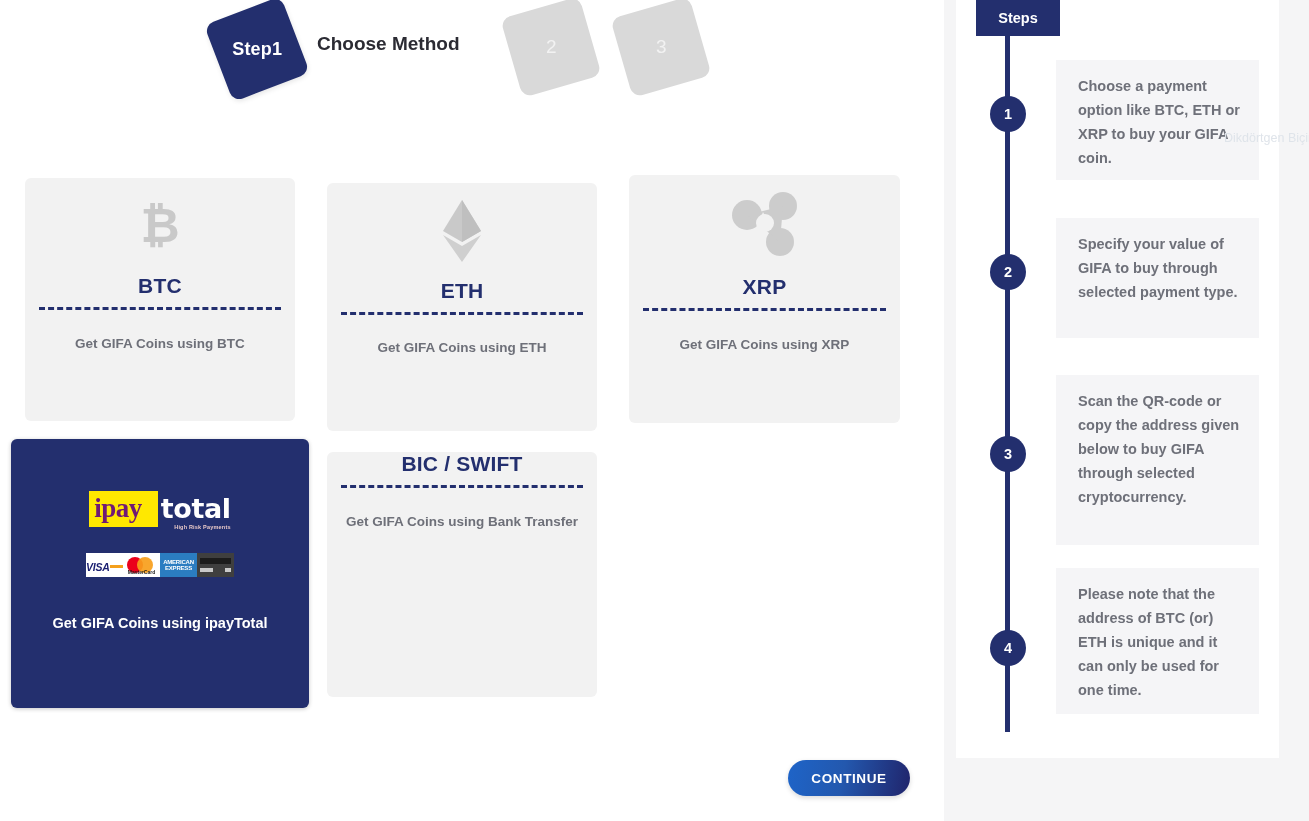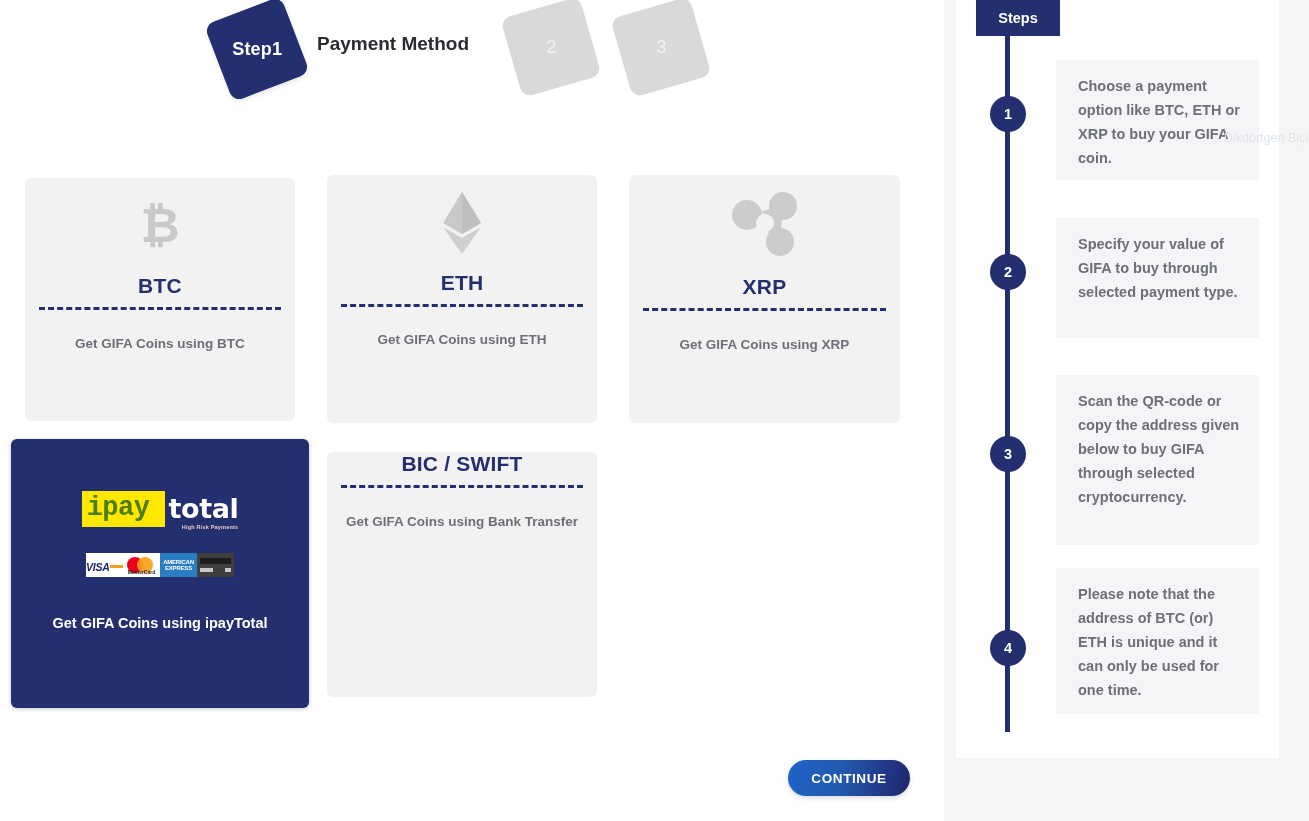--- a/index.html
+++ b/index.html
@@ -130,27 +130,27 @@
   }
 
   
   .ipay-logo {
     display: flex;
     align-items: flex-start;
     justify-content: center;
   }
   .ipay-box {
     background: #ffe800;
-    color: #4d7c0f;
+    color: #701a75;
     font-size: 27px;
     font-weight: bold;
     line-height: 1;
     padding: 4px 16px 5px 5px;
     letter-spacing: -0.5px;
-    font-family: Liberation Mono, monospace;
+    font-family: Liberation Serif, serif;
   }
   .ipay-total-wrap { position: relative; padding-left: 3px; }
   .ipay-total {
     color: #ffffff;
     font-size: 27px;
     font-weight: bold;
     line-height: 1;
     display: block;
     padding-top: 4px;
     letter-spacing: -0.4px;
@@ -294,21 +294,21 @@
 
 <div id="root">
 
   <div class="right-gutter"></div>
   <div class="steps-panel"></div>
 
   <div class="stepper">
     <div class="step-tile active">
       <span class="step-tile-label">Step1</span>
     </div>
-    <div class="stepper-title">Payment Method</div>
+    <div class="stepper-title">Choose Method</div>
     <div class="step-tile inactive-2">
       <span class="step-tile-label">2</span>
     </div>
     <div class="step-tile inactive-3">
       <span class="step-tile-label">3</span>
     </div>
   </div>
 
   <div class="cards">
 
@@ -316,21 +316,21 @@
       <div class="card-icon-wrap" style="height:96px;">
         <svg width="40" height="52" viewBox="0 0 40 52" aria-hidden="true">
           <text x="20" y="42" text-anchor="middle" font-family="DejaVu Sans, sans-serif" font-size="48" font-weight="bold" fill="#c9c9c9">₿</text>
         </svg>
       </div>
       <div class="card-title">BTC</div>
       <hr class="card-divider">
       <div class="card-desc" style="margin-top:26px;">Get GIFA Coins using BTC</div>
     </div>
 
-    <div class="pay-card" style="left:327px; top:175px; width:270px; height:248px;">
+    <div class="pay-card" style="left:327px; top:183px; width:270px; height:248px;">
       <div class="card-icon-wrap" style="height:96px;">
         <svg width="44" height="66" viewBox="0 0 44 66" aria-hidden="true">
           <polygon points="22,2 41,33 22,44 3,33" fill="#c9c9c9"></polygon>
           <polygon points="22,48 41,37 22,64 3,37" fill="#cfcfcf"></polygon>
           <polygon points="22,2 41,33 22,44" fill="#bfbfbf"></polygon>
         </svg>
       </div>
       <div class="card-title">ETH</div>
       <hr class="card-divider">
       <div class="card-desc" style="margin-top:25px;">Get GIFA Coins using ETH</div>

